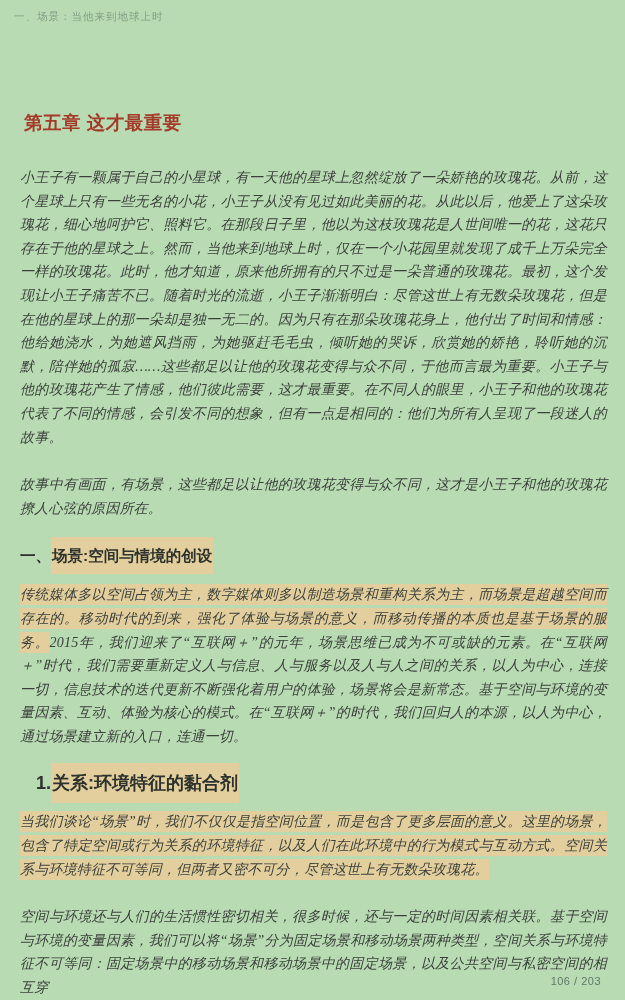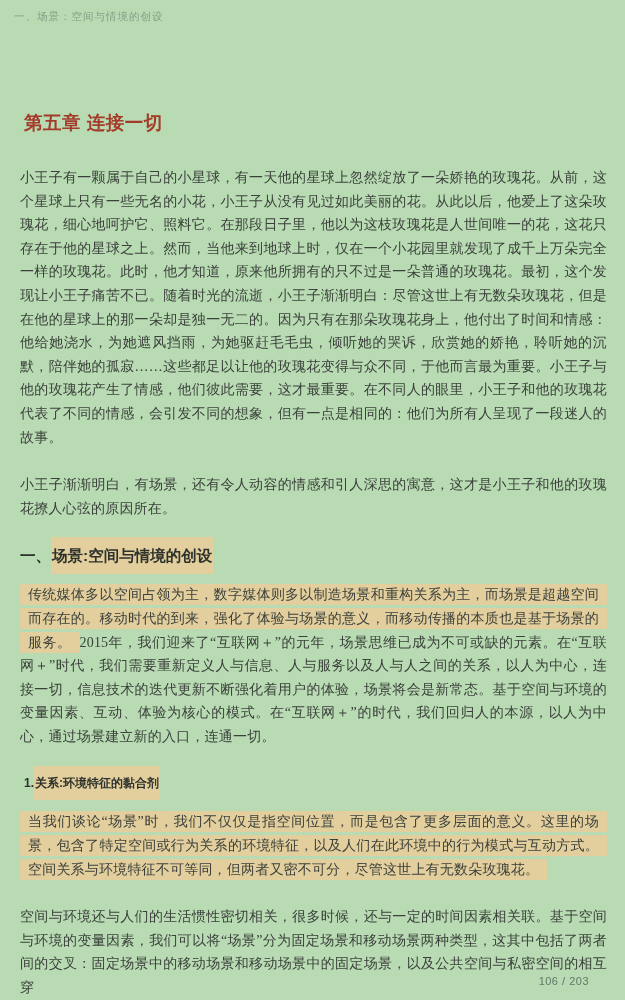--- a/index.html
+++ b/index.html
@@ -27,61 +27,62 @@
     letter-spacing: 0.5px;
   }
   .content {
     position: absolute; top: 166px; left: 20px; width: 587px;
     text-align: justify;
   }
   .content p {
     margin: 0 0 24px 0;
     font-size: 14px; line-height: 23.6px; letter-spacing: 0.2px;
     color: var(--body_text, #3b403b);
+    font-style: italic;
   }
   .content h2 {
     margin: 6px 0 16px 0;
     font-size: 15.5px; line-height: 23px; font-weight: bold;
     color: var(--heading_text, #2d322d);
     font-family: "Liberation Sans", "DejaVu Sans", sans-serif;
     text-align: left;
   }
   .content h3 {
-    margin: 4px 0 16px 4px;
-    font-size: 12px; line-height: 22px; font-weight: bold;
+    margin: 4px 0 16px 16px;
+    font-size: 18px; line-height: 22px; font-weight: bold;
     color: var(--heading_text, #2d322d);
     font-family: "Liberation Sans", "DejaVu Sans", sans-serif;
     text-align: left;
   }
   .hl {
     background: var(--highlight, #e3cf9d);
-    padding: 3px 8px;
+    padding: 3px 0;
     -webkit-box-decoration-break: clone;
     box-decoration-break: clone;
   }
   .content h2 .hl, .content h3 .hl { padding: 10px 1px; }
   .page-indicator {
-    position: absolute; right: 36px; bottom: 13px;
+    position: absolute; right: 24px; bottom: 13px;
     font-size: 11px; letter-spacing: 0.5px;
     color: var(--footer_text, #5d7a66);
     font-family: "Liberation Sans", "DejaVu Sans", sans-serif;
   }
 </style>
 </head>
 <body>
 
 <div class="reader">
-  <div class="top-header">一、场景：空间与情境的创设</div>
+  <div class="top-header">一、场景：当他来到地球上时</div>
 
-  <h1 class="chapter-title">第五章 连接一切</h1>
+  <h1 class="chapter-title">第五章 这才最重要</h1>
 
   <main class="content">
       <p><span>小王子有一颗属于自己的小星球，有一天他的星球上忽然绽放了一朵娇艳的玫瑰花。从前，这个星球上只有一些无名的小花，小王子从没有见过如此美丽的花。从此以后，他爱上了这朵玫瑰花，细心地呵护它、照料它。在那段日子里，他以为这枝玫瑰花是人世间唯一的花，这花只存在于他的星球之上。然而，当他来到地球上时，仅在一个小花园里就发现了成千上万朵完全一样的玫瑰花。此时，他才知道，原来他所拥有的只不过是一朵普通的玫瑰花。最初，这个发现让小王子痛苦不已。随着时光的流逝，小王子渐渐明白：尽管这世上有无数朵玫瑰花，但是在他的星球上的那一朵却是独一无二的。因为只有在那朵玫瑰花身上，他付出了时间和情感：他给她浇水，为她遮风挡雨，为她驱赶毛毛虫，倾听她的哭诉，欣赏她的娇艳，聆听她的沉默，陪伴她的孤寂……这些都足以让他的玫瑰花变得与众不同，于他而言最为重要。小王子与他的玫瑰花产生了情感，他们彼此需要，这才最重要。在不同人的眼里，小王子和他的玫瑰花代表了不同的情感，会引发不同的想象，但有一点是相同的：他们为所有人呈现了一段迷人的故事。</span></p>
-      <p><span>小王子渐渐明白，有场景，还有令人动容的情感和引人深思的寓意，这才是小王子和他的玫瑰花撩人心弦的原因所在。</span></p>
+      <p><span>故事中有画面，有场景，这些都足以让他的玫瑰花变得与众不同，这才是小王子和他的玫瑰花撩人心弦的原因所在。</span></p>
       <h2><span>一、</span><span class="hl">场景:空间与情境的创设</span></h2>
       <p><span class="hl">传统媒体多以空间占领为主，数字媒体则多以制造场景和重构关系为主，而场景是超越空间而存在的。移动时代的到来，强化了体验与场景的意义，而移动传播的本质也是基于场景的服务。</span><span>2015年，我们迎来了“互联网＋”的元年，场景思维已成为不可或缺的元素。在“互联网＋”时代，我们需要重新定义人与信息、人与服务以及人与人之间的关系，以人为中心，连接一切，信息技术的迭代更新不断强化着用户的体验，场景将会是新常态。基于空间与环境的变量因素、互动、体验为核心的模式。在“互联网＋”的时代，我们回归人的本源，以人为中心，通过场景建立新的入口，连通一切。</span></p>
       <h3><span>1.</span><span class="hl">关系:环境特征的黏合剂</span></h3>
       <p><span class="hl">当我们谈论“场景”时，我们不仅仅是指空间位置，而是包含了更多层面的意义。这里的场景，包含了特定空间或行为关系的环境特征，以及人们在此环境中的行为模式与互动方式。空间关系与环境特征不可等同，但两者又密不可分，尽管这世上有无数朵玫瑰花。</span></p>
-      <p><span>空间与环境还与人们的生活惯性密切相关，很多时候，还与一定的时间因素相关联。基于空间与环境的变量因素，我们可以将“场景”分为固定场景和移动场景两种类型，这其中包括了两者间的交叉：固定场景中的移动场景和移动场景中的固定场景，以及公共空间与私密空间的相互穿</span></p>
+      <p><span>空间与环境还与人们的生活惯性密切相关，很多时候，还与一定的时间因素相关联。基于空间与环境的变量因素，我们可以将“场景”分为固定场景和移动场景两种类型，空间关系与环境特征不可等同：固定场景中的移动场景和移动场景中的固定场景，以及公共空间与私密空间的相互穿</span></p>
     </main>
 
   <div class="page-indicator">106 / 203</div>
 </div>
 
 </body></html>

